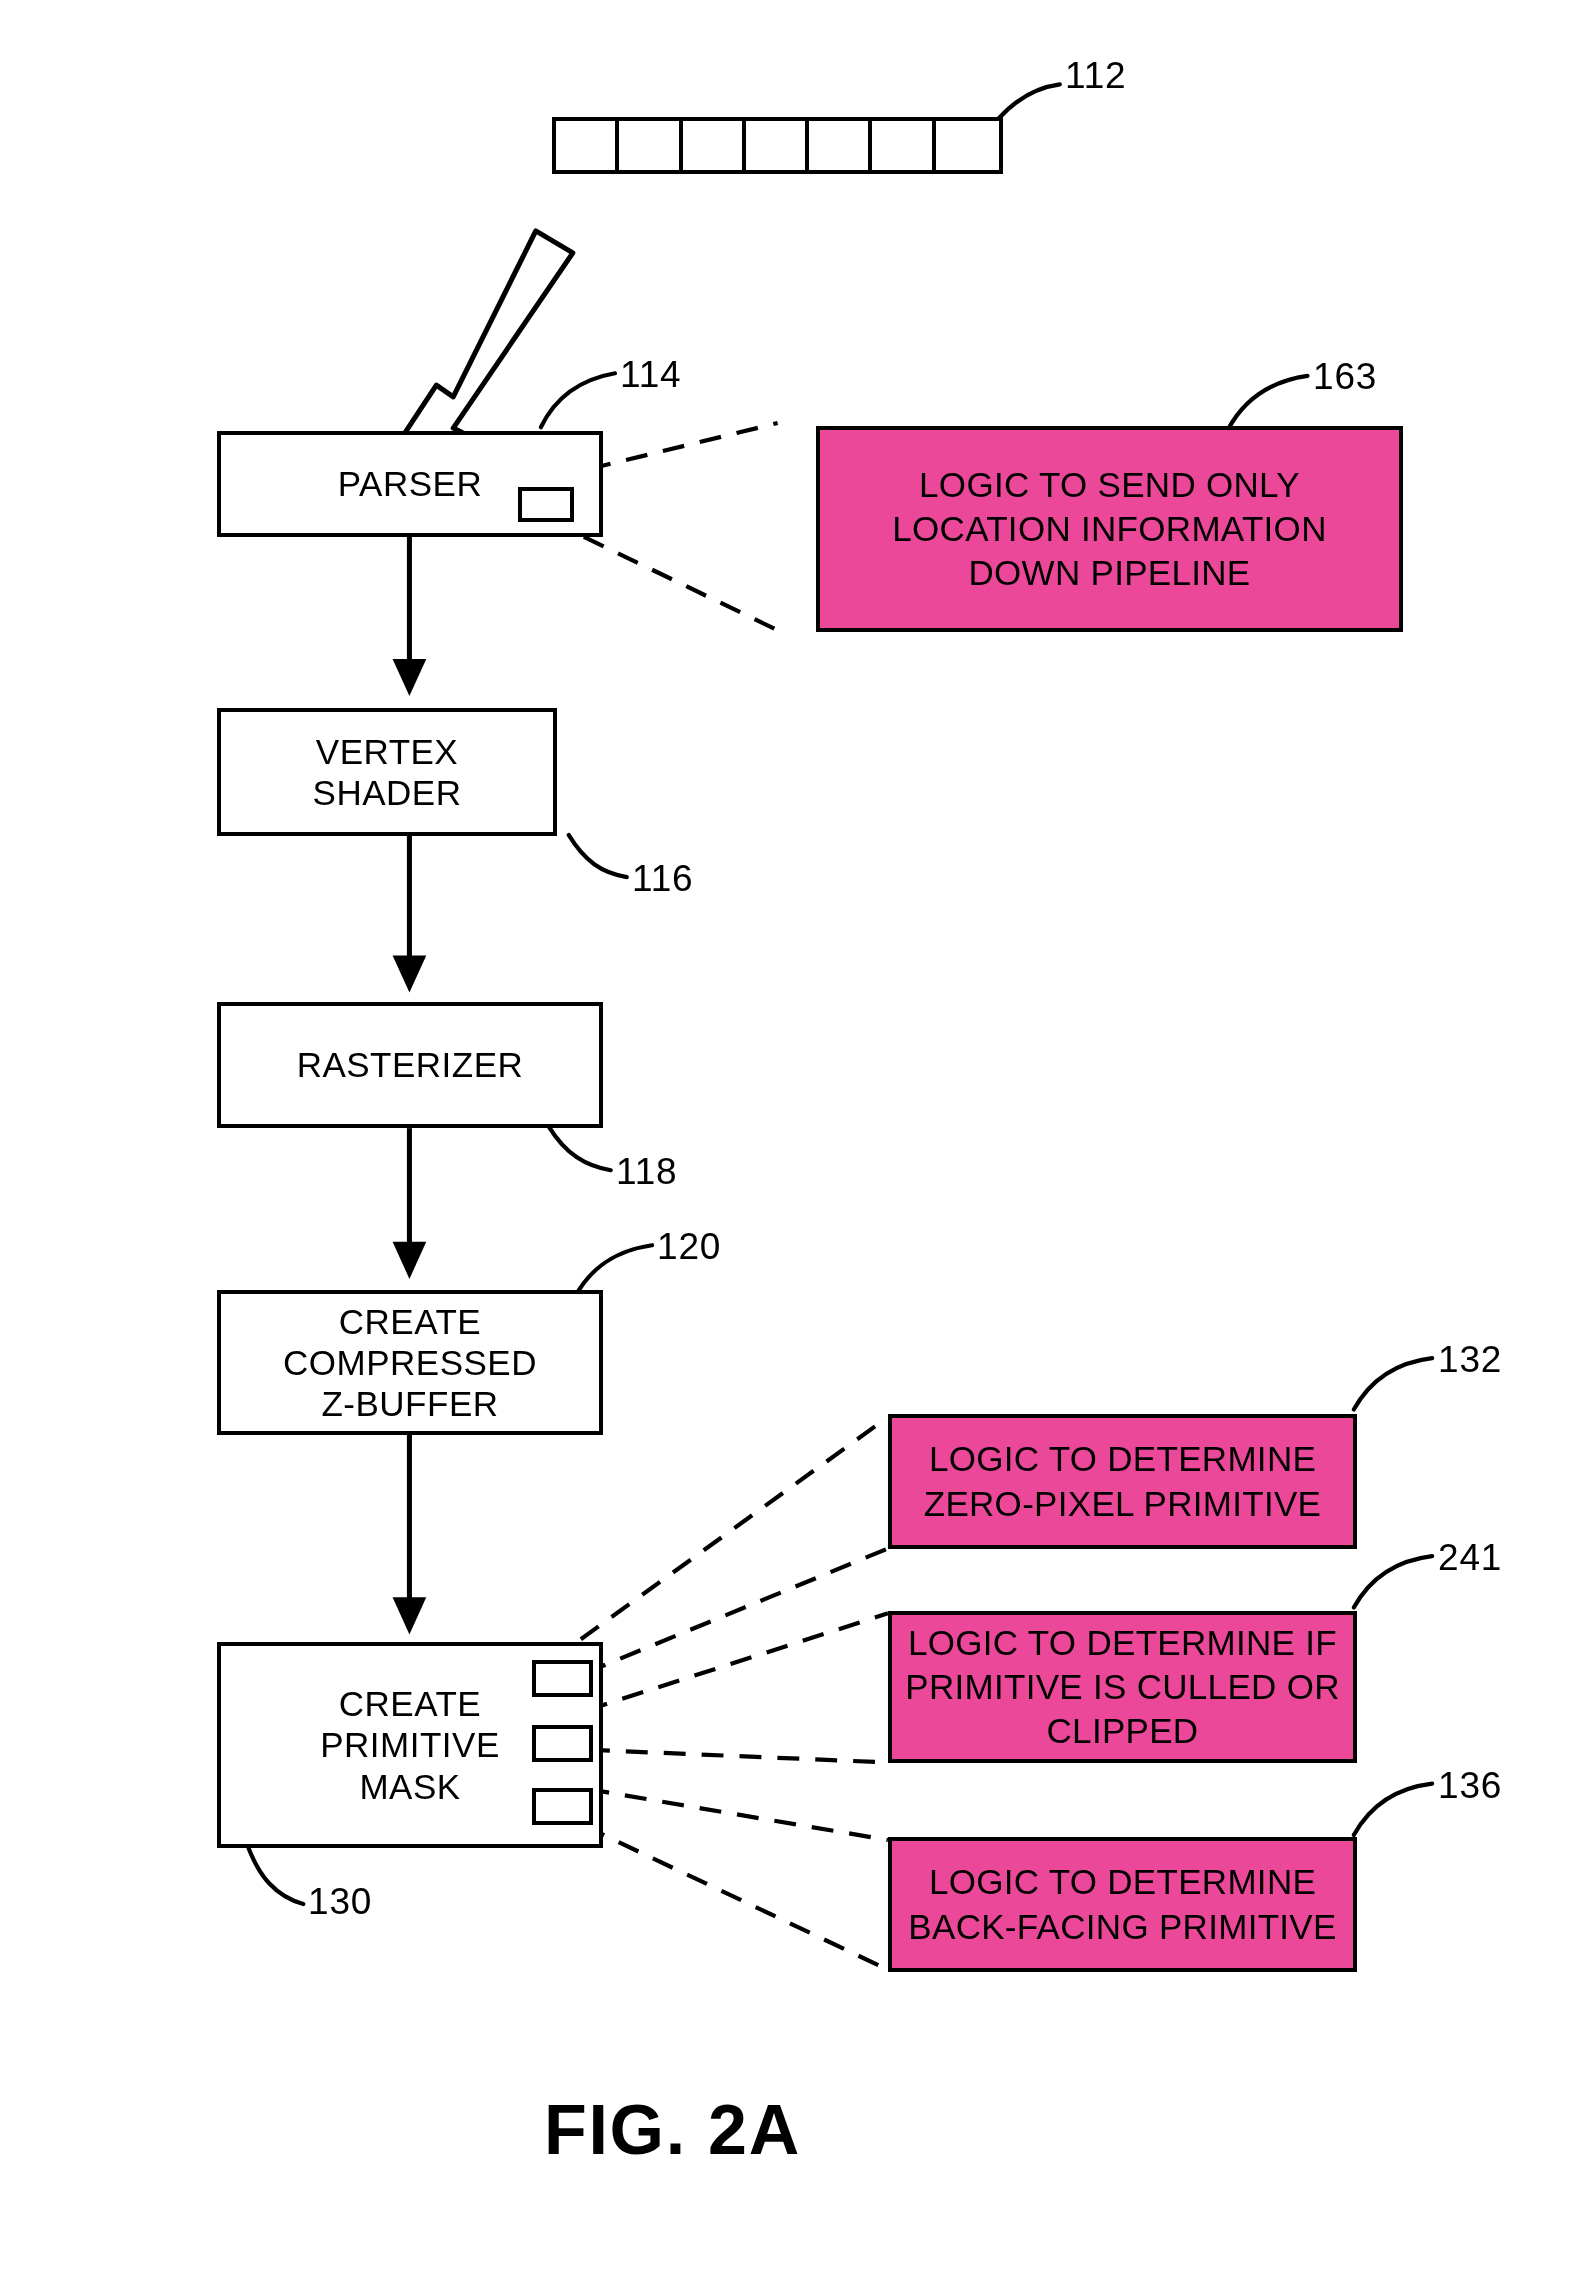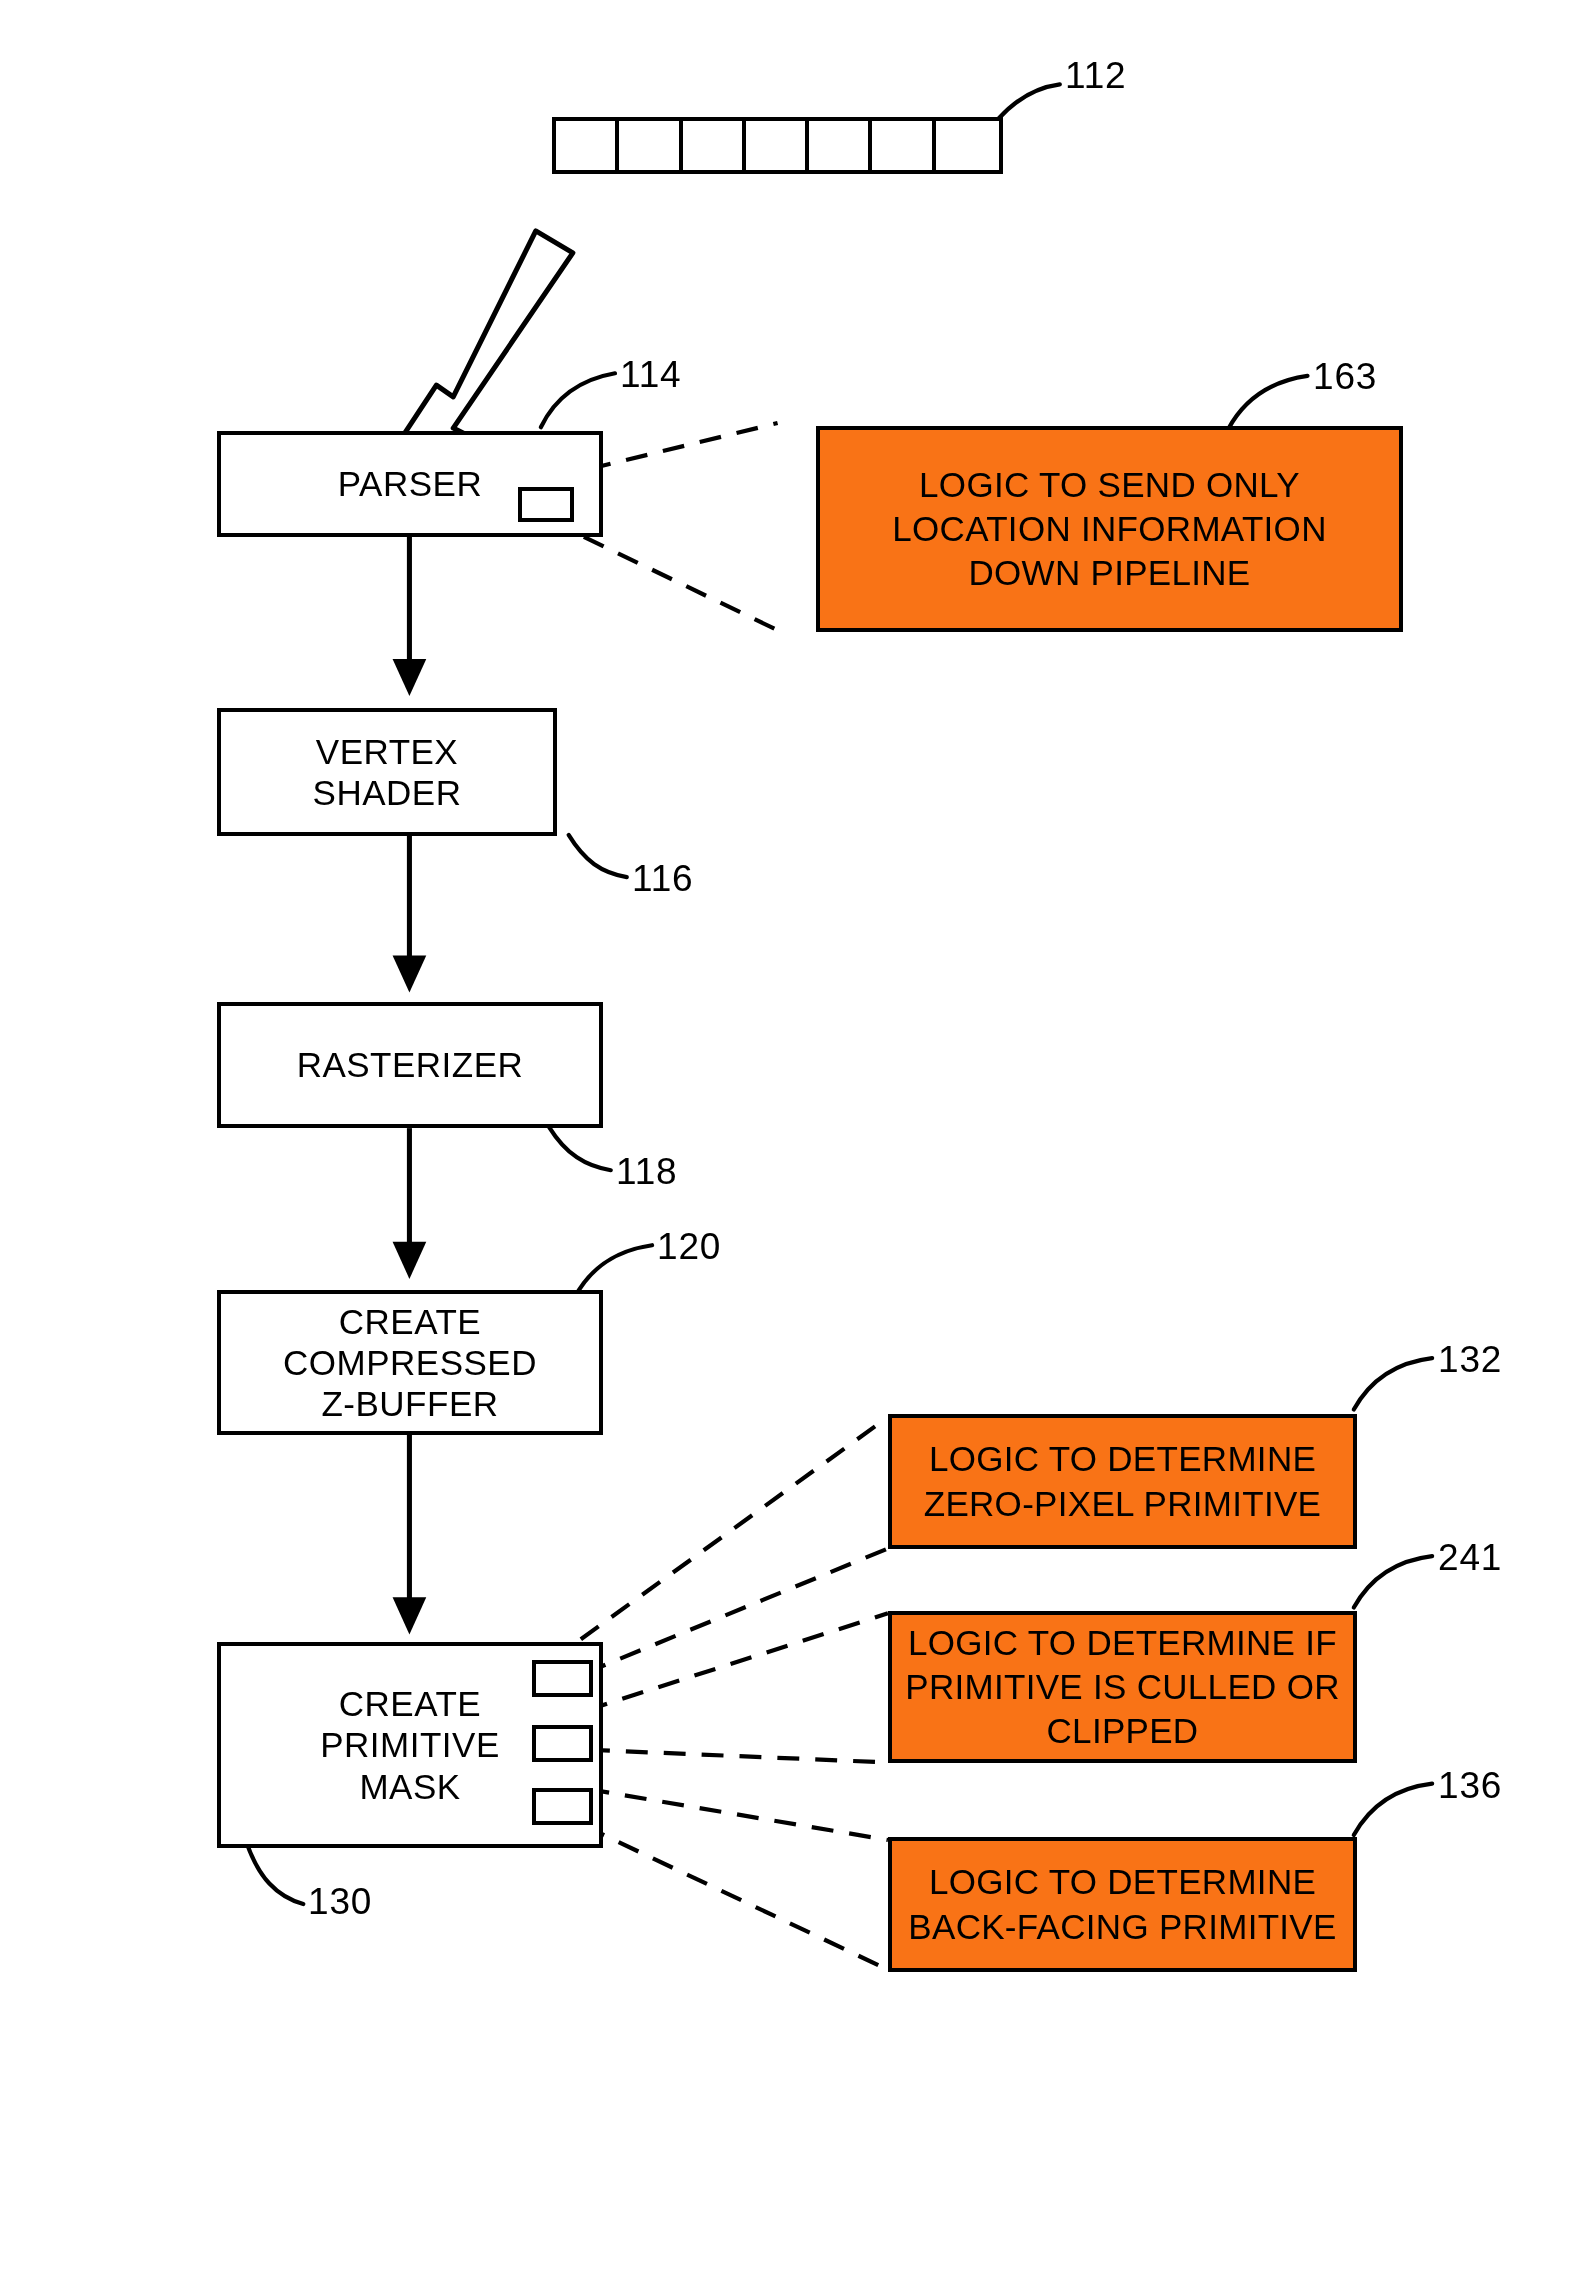--- a/index.html
+++ b/index.html
@@ -50,21 +50,21 @@
     line-height: 1.18;
     white-space: pre-line;
     font-weight: 400;
   }
 
   
   .lbox {
     position: absolute;
     box-sizing: border-box;
     border: 4.2px solid #000;
-    background: #f97316;
+    background: #ec4899;
     display: flex;
     align-items: center;
     justify-content: center;
     text-align: center;
   }
   .lbox .llabel {
     font-size: 35px;
     letter-spacing: 0.3px;
     line-height: 1.26;
     white-space: pre-line;
@@ -231,15 +231,16 @@
 CLIPPED</span>
   </div>
   <div class="ref" style="left:1438px; top:1537px;">241</div>
 
   <div class="lbox" style="left:888px; top:1837px; width:469px; height:135px;">
     <span class="llabel">LOGIC TO DETERMINE
 BACK-FACING PRIMITIVE</span>
   </div>
   <div class="ref" style="left:1438px; top:1765px;">136</div>
 
+  <div id="fig-caption" style="left:544px; top:2090px;">FIG. 2A</div>
 
 </div>
 
 
 </body></html>

